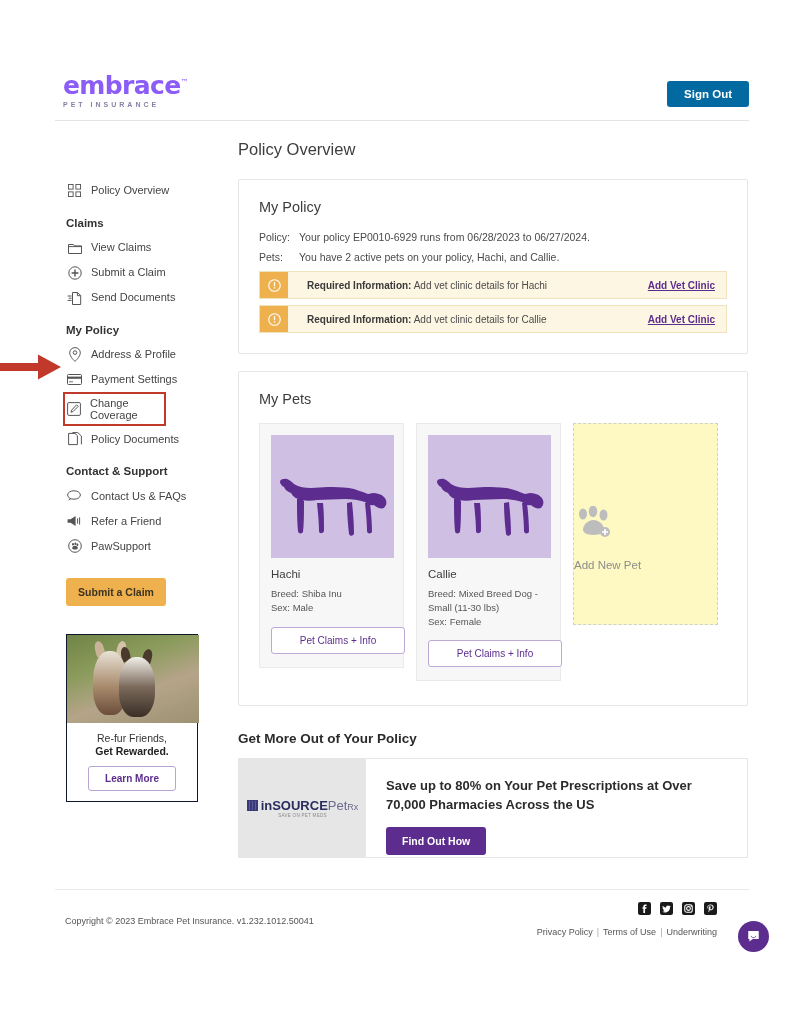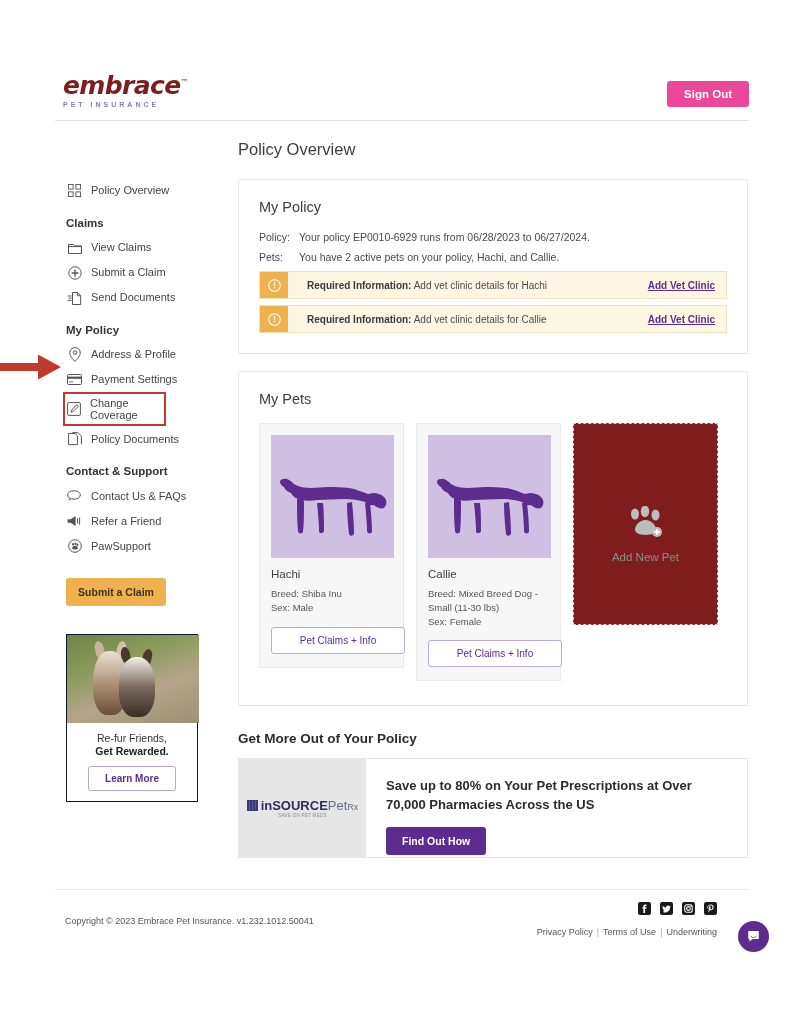--- a/index.html
+++ b/index.html
@@ -13,31 +13,31 @@
   .page { position: relative; width: 804px; height: 1029px; background:#fff; }
 
   
   .header {
     position: absolute; left: 55px; top: 55px; width: 694px; height: 66px;
     border-bottom: 1px solid #e3e3e3;
   }
   .logo { position: absolute; left: 8px; top: 18px; }
   .logo-word {
     font-family: "DejaVu Sans", sans-serif;
-    font-size: 25px; font-weight: 700; color: #7f1d1d;
-    letter-spacing: -0.6px; line-height: 1; font-style: italic;
+    font-size: 25px; font-weight: 700; color: #8b5cf6;
+    letter-spacing: -0.6px; line-height: 1;
   }
   .logo-tm { font-size: 8px; vertical-align: super; font-weight:400; }
   .logo-sub {
     font-size: 7px; letter-spacing: 3.0px; color: #8a7fa3;
     margin-top: 3px; font-weight: 600;
   }
   .signout {
     position: absolute; right: 0px; top: 26px;
-    background: #ec4899; color: #fff;
+    background: #0369a1; color: #fff;
     font-size: 11.5px; font-weight: 700;
     border: none; border-radius: 3px;
     padding: 7px 17px; cursor: pointer;
     font-family: "Liberation Sans", sans-serif;
   }
 
   
   .sidebar { position: absolute; left: 66px; top: 178px; width: 175px; }
   .nav-group-title {
     font-size: 11.5px; font-weight: 700; color: #333;
@@ -151,23 +151,23 @@
   }
   .pet-name { font-size: 11.5px; color: #3d3d3d; margin-top: 10px; }
   .pet-meta { font-size: 9.5px; color: #555; margin-top: 7px; line-height: 1.45; }
   .pet-btn {
     display: block; width: 134px; margin-top: 12px;
     border: 1px solid #bda9d6; background: #fff; color: #5c2d8e;
     font-size: 10px; padding: 7px 0; border-radius: 3px;
     text-align: center; cursor: pointer; font-family: "Liberation Sans", sans-serif;
   }
   .add-pet {
-    width: 145px; height: 202px; border: 1px dashed #d0d0d0; background: #7f1d1d;
-    display: flex; flex-direction: column; align-items: center;
-    justify-content: flex-start; padding-top: 82px; cursor: pointer;
+    width: 145px; height: 202px; border: 1px dashed #d0d0d0; background: #fef9c3;
+    display: flex; flex-direction: column; 
+    justify-content: flex-start; padding-top: 82px; cursor: pointer; gap: 8px;
   }
   .add-pet-label { font-size: 11.5px; color: #8d8d8d; margin-top: 9px; }
 
   
   .section-title {
     font-size: 13.5px; font-weight: 700; color: #2b2b2b;
     margin: 25px 0 12px 0;
   }
   .promo-wide {
     display: flex; border: 1px solid #e6e6e6; background: #fff;

